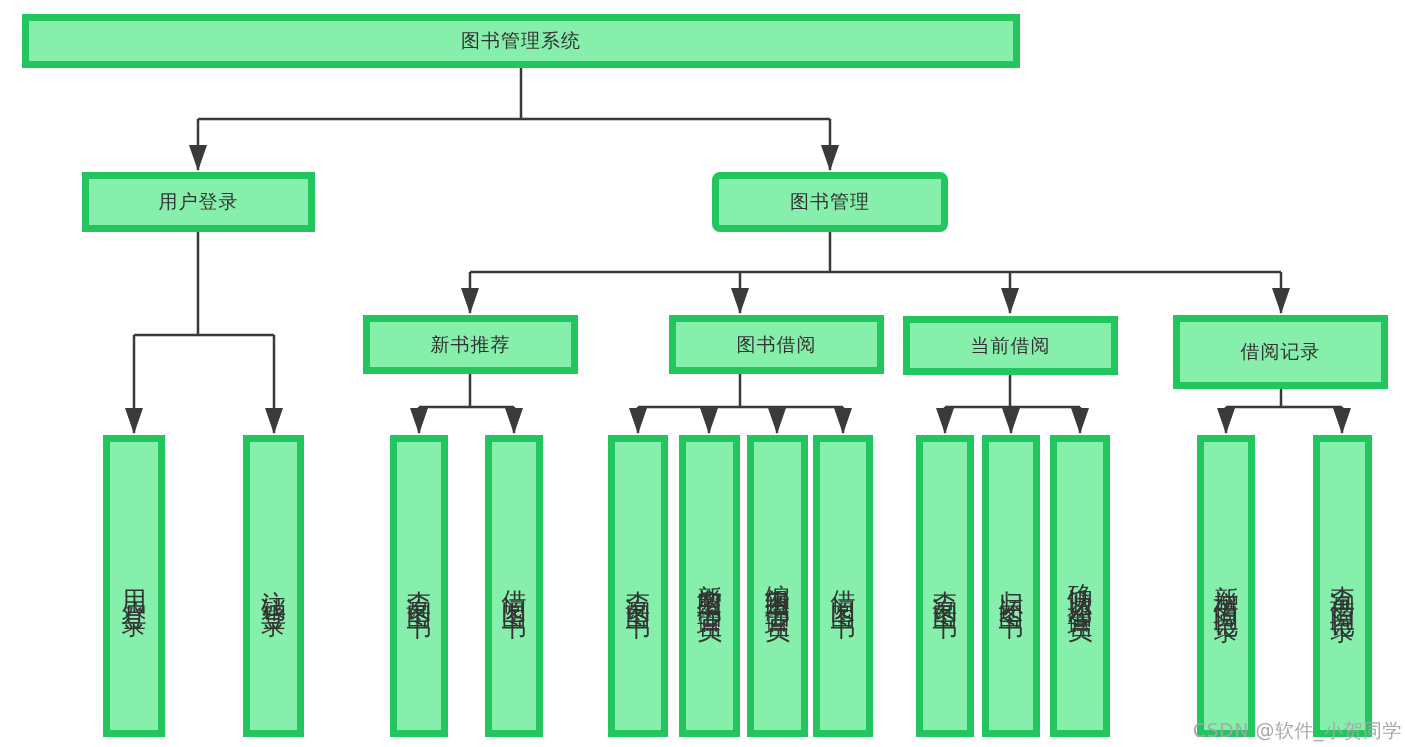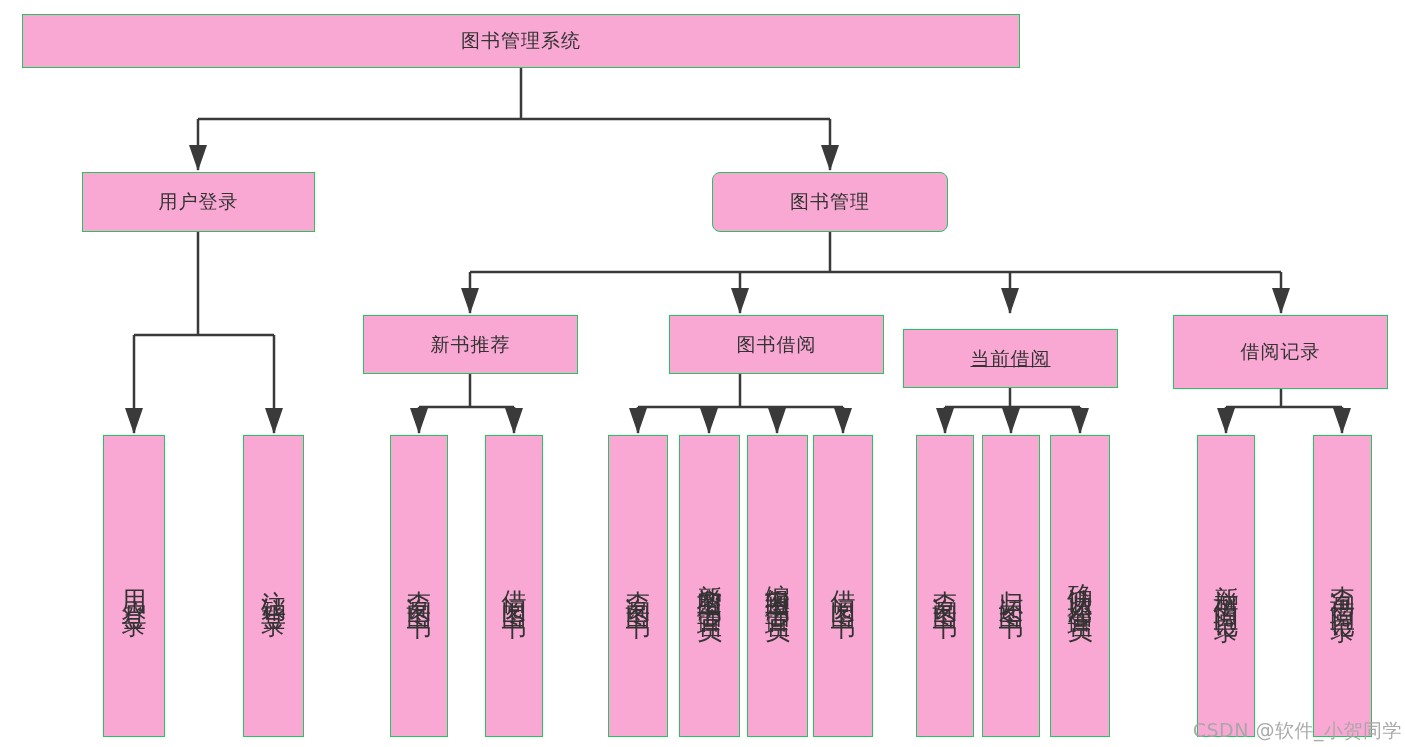--- a/index.html
+++ b/index.html
@@ -7,22 +7,22 @@
     position:relative;
     width:1405px;height:747px;
     background:#ffffff;
     font-family:"DejaVu Sans","Liberation Sans",sans-serif;
     overflow:hidden;
   }
   #connectors{position:absolute;left:0;top:0;width:1405px;height:747px;z-index:1;}
   .node{
     position:absolute;
     box-sizing:border-box;
-    border:1px solid #22c55e;
-    background:#f9a8d4;
+    border:7px solid #22c55e;
+    background:#86efac;
     display:flex;align-items:center;justify-content:center;
     color:#333333;
     z-index:2;
   }
   .hnode{font-size:19px;letter-spacing:1px;}
   .root{font-size:19px;letter-spacing:1px;}
   .vnode .vtext{
     writing-mode:vertical-rl;
     text-orientation:mixed;
     font-size:25px;
@@ -94,21 +94,21 @@
   <div class="node hnode" style="left:712px;top:172px;width:236px;height:60px;border-radius:8px;">
     <span>图书管理</span>
   </div>
 
   <div class="node hnode" style="left:363px;top:315px;width:215px;height:59px;">
     <span>新书推荐</span>
   </div>
   <div class="node hnode" style="left:633px;top:315px;width:215px;height:59px;margin-left:36px;">
     <span>图书借阅</span>
   </div>
-  <div class="node hnode" style="left:903px;top:329px;width:215px;height:59px;text-decoration:underline;">
+  <div class="node hnode" style="left:903px;top:316px;width:215px;height:59px;">
     <span>当前借阅</span>
   </div>
   <div class="node hnode" style="left:1173px;top:315px;width:215px;height:74px;">
     <span>借阅记录</span>
   </div>
 
   <div class="node vnode" style="left:103px;top:435px;width:62px;height:302px;">
     <span class="vtext">用户登录</span>
   </div>
   <div class="node vnode" style="left:243px;top:435px;width:61px;height:302px;">

